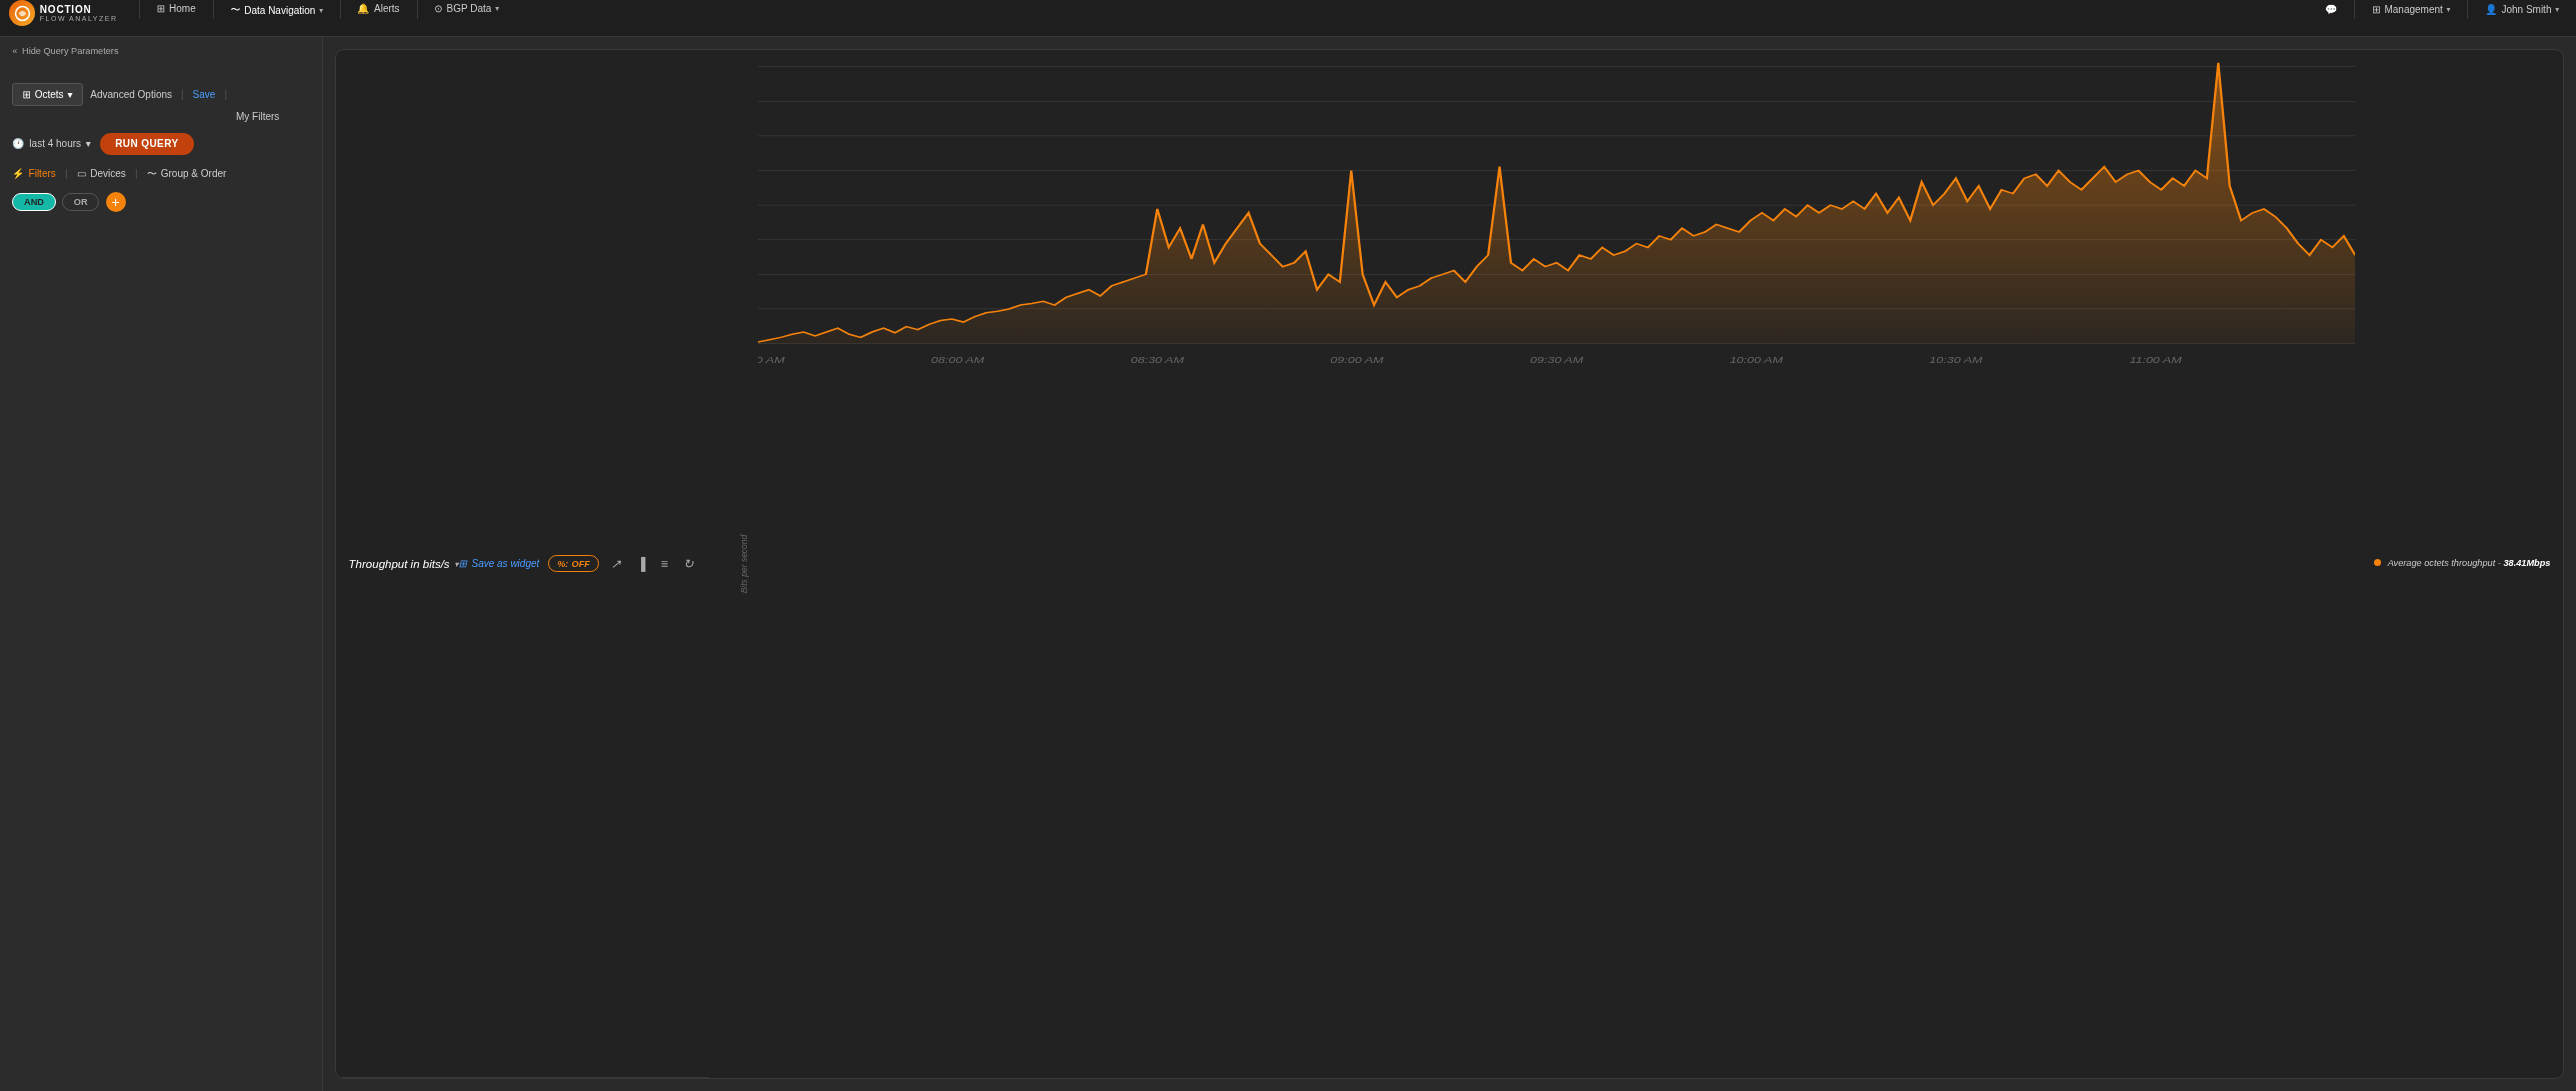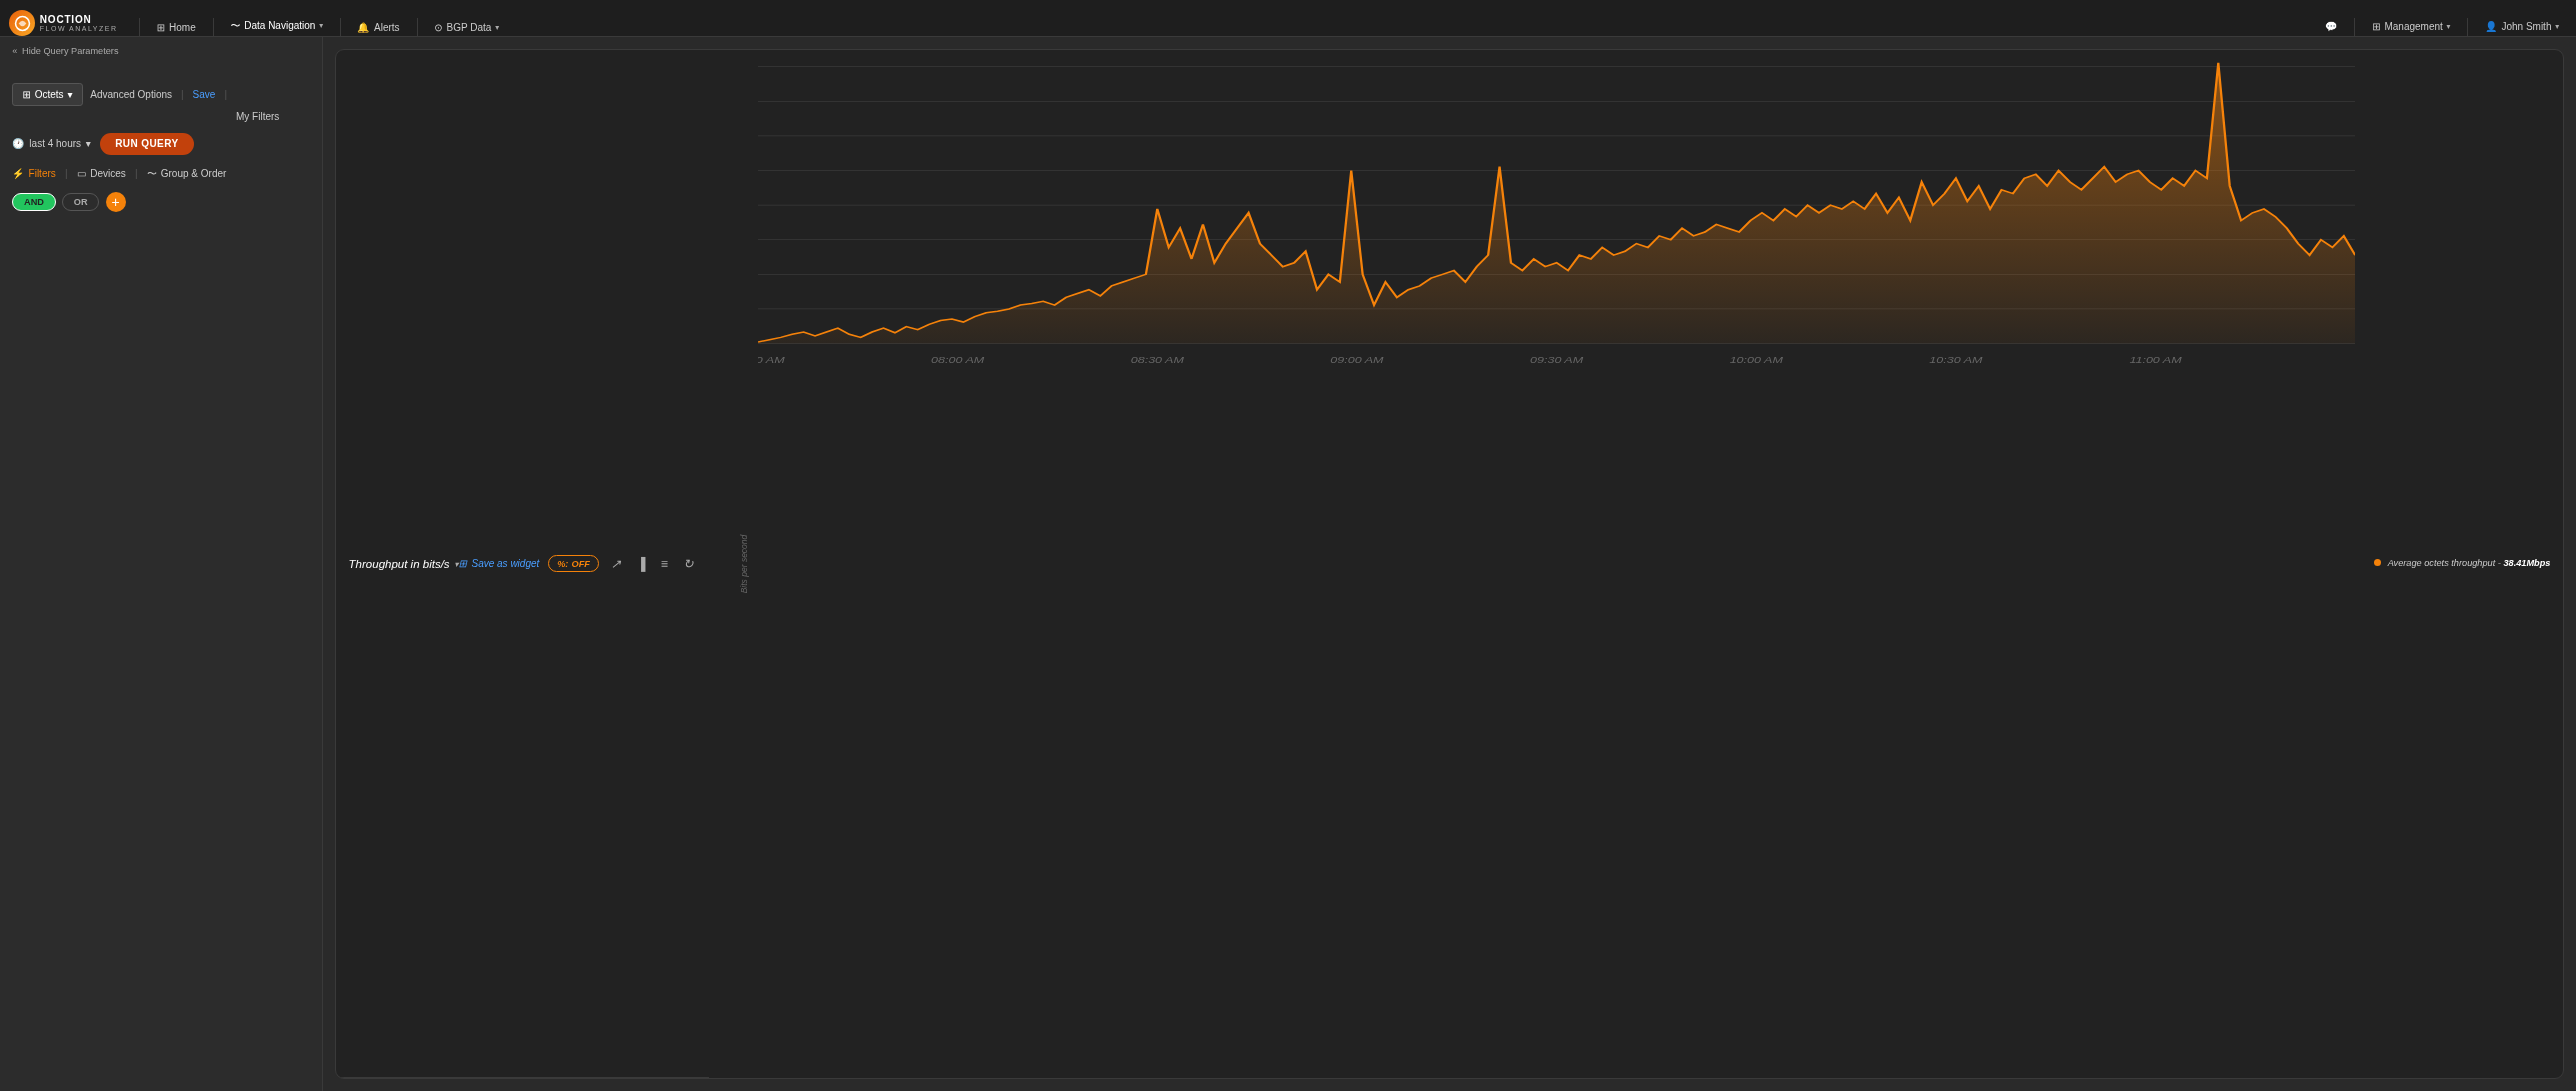--- a/index.html
+++ b/index.html
@@ -8,21 +8,21 @@
       color: #ccc;
       font-family: -apple-system, BlinkMacSystemFont, 'Segoe UI', sans-serif;
       font-size: 10px;
       height: 100vh;
       overflow: hidden;
     }
 
     
     .topnav {
       display: flex;
-      align-items: flex-end;
+      align-items: flex-start;
       background: #1e1e1e;
       height: 37px;
       padding: 0 9.2px;
       border-bottom: 0.8px solid #3a3a3a;
       gap: 3.1px;
     }
     .logo-area {
       display: flex;
       align-items: center;
       gap: 4.6px;
@@ -121,21 +121,21 @@
     .filter-tab.inactive { color: #ccc; }
     .filter-tab-sep { color: #555; margin: 0 3.1px; }
 
     .logic-row {
       display: flex; align-items: center; gap: 6.2px;
     }
     .logic-btn {
       border-radius: 15.4px; padding: 3.1px 10.8px; font-size: 9.2px;
       font-weight: 600; cursor: pointer; border: 0.8px solid #555;
     }
-    .logic-btn.active { background: #22c55e; color: #222; border-color: #fff; }
+    .logic-btn.active { background: #14b8a6; color: #222; border-color: #fff; }
     .logic-btn.inactive { background: transparent; color: #aaa; }
     .add-btn {
       width: 20px; height: 20px; border-radius: 50%;
       background: #f5820a; color: #fff; border: none;
       font-size: 14px; cursor: pointer; display: flex;
       align-items: center; justify-content: center; line-height: 1;
     }
 
     
     .chart-area {

